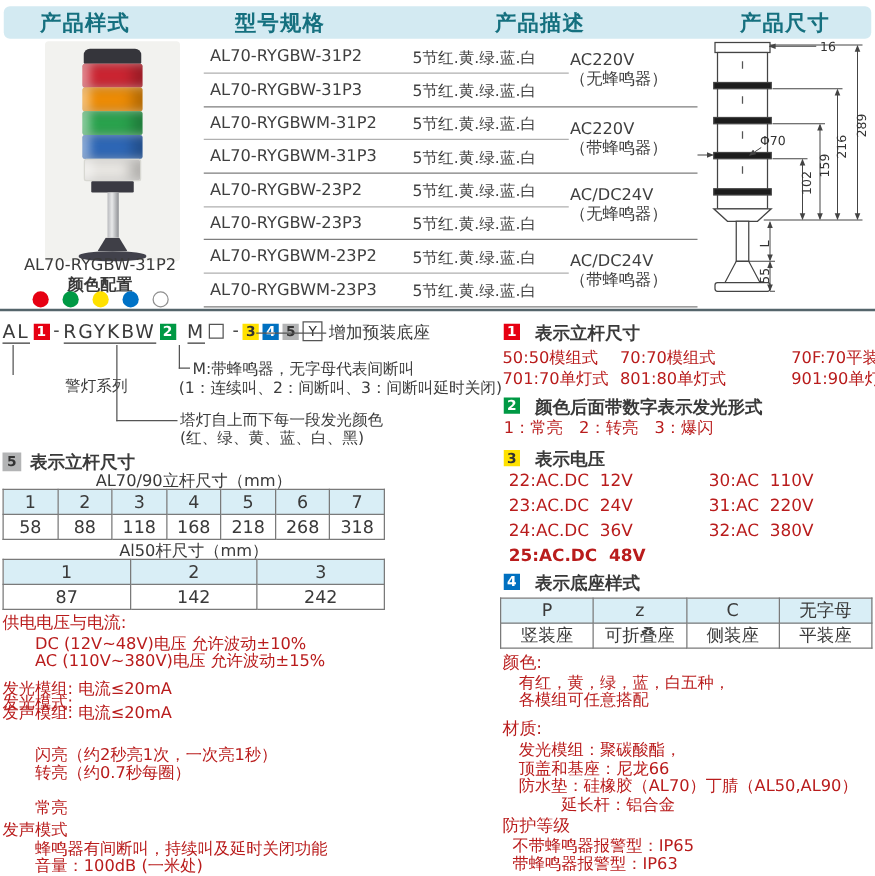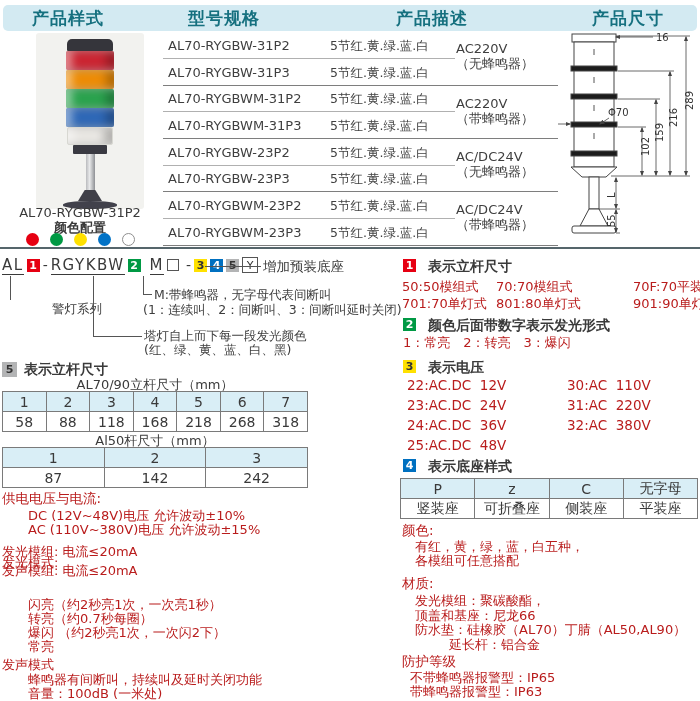--- a/index.html
+++ b/index.html
@@ -256,21 +256,20 @@
 
   <div class="abs body13" style="left:2px;top:491px;font-size:13.5px;">供电电压与电流:</div>
   <div class="abs body13" style="left:28px;top:508px;">DC (12V~48V)电压 允许波动±10%</div>
   <div class="abs body13" style="left:28px;top:522px;">AC (110V~380V)电压 允许波动±15%</div>
   <div class="abs body13" style="left:2px;top:544px;">发光模组: 电流≤20mA</div>
   <div class="abs body13" style="left:2px;top:563px;">发声模组: 电流≤20mA</div>
 
   <div class="abs body13" style="left:2px;top:555px;">发光模式:</div>
   <div class="abs body13" style="left:28px;top:597px;">闪亮（约2秒亮1次，一次亮1秒）</div>
   <div class="abs body13" style="left:28px;top:611px;">转亮（约0.7秒每圈）</div>
-  <div class="abs body13" style="left:28px;top:625px;">爆闪 （约2秒亮1次，一次闪2下）</div>
   <div class="abs body13" style="left:28px;top:639px;">常亮</div>
 
   <div class="abs body13" style="left:2px;top:657px;">发声模式</div>
   <div class="abs body13" style="left:28px;top:672px;">蜂鸣器有间断叫，持续叫及延时关闭功能</div>
   <div class="abs body13" style="left:28px;top:686px;">音量：100dB (一米处)</div>
 
   <div class="abs badge" style="left: 403px; top: 259px; background: rgb(230, 0, 18);">1</div>
   <div class="abs sect" style="left:428px;top:258px;">表示立杆尺寸</div>
   <div class="abs body13" style="left:402px;top:279px;">50:50模组式</div>
   <div class="abs body13" style="left:496px;top:279px;">70:70模组式</div>
@@ -281,21 +280,21 @@
 
   <div class="abs badge" style="left: 403px; top: 318px; background: rgb(0, 153, 68);">2</div>
   <div class="abs sect" style="left:428px;top:317px;">颜色后面带数字表示发光形式</div>
   <div class="abs body13" style="left:403px;top:335px;">1：常亮　2：转亮　3：爆闪</div>
 
   <div class="abs badge darktxt" style="left: 403px; top: 360px; background: rgb(255, 225, 0);">3</div>
   <div class="abs sect" style="left:428px;top:359px;">表示电压</div>
   <div class="abs body13" style="left:407px;top:378px;font-size:13.5px;">22:AC.DC  12V</div>
   <div class="abs body13" style="left:407px;top:398px;font-size:13.5px;">23:AC.DC  24V</div>
   <div class="abs body13" style="left:407px;top:418px;font-size:13.5px;">24:AC.DC  36V</div>
-  <div class="abs body13" style="left:407px;top:438px;font-size:13.5px;">25:AC.DC  48V</div>
+  <div class="abs body13" style="left:407px;top:438px;font-size:13.5px;font-weight:bold;">25:AC.DC  48V</div>
   <div class="abs body13" style="left:567px;top:378px;font-size:13.5px;">30:AC  110V</div>
   <div class="abs body13" style="left:567px;top:398px;font-size:13.5px;">31:AC  220V</div>
   <div class="abs body13" style="left:567px;top:418px;font-size:13.5px;">32:AC  380V</div>
 
   <div class="abs badge" style="left: 403px; top: 459px; background: rgb(0, 112, 192);">4</div>
   <div class="abs sect" style="left:428px;top:458px;">表示底座样式</div>
   <table class="spec abs" style="left:400px;top:478px;width:298px;">
     <tbody>
         <tr class="th">
       <td>P</td>

